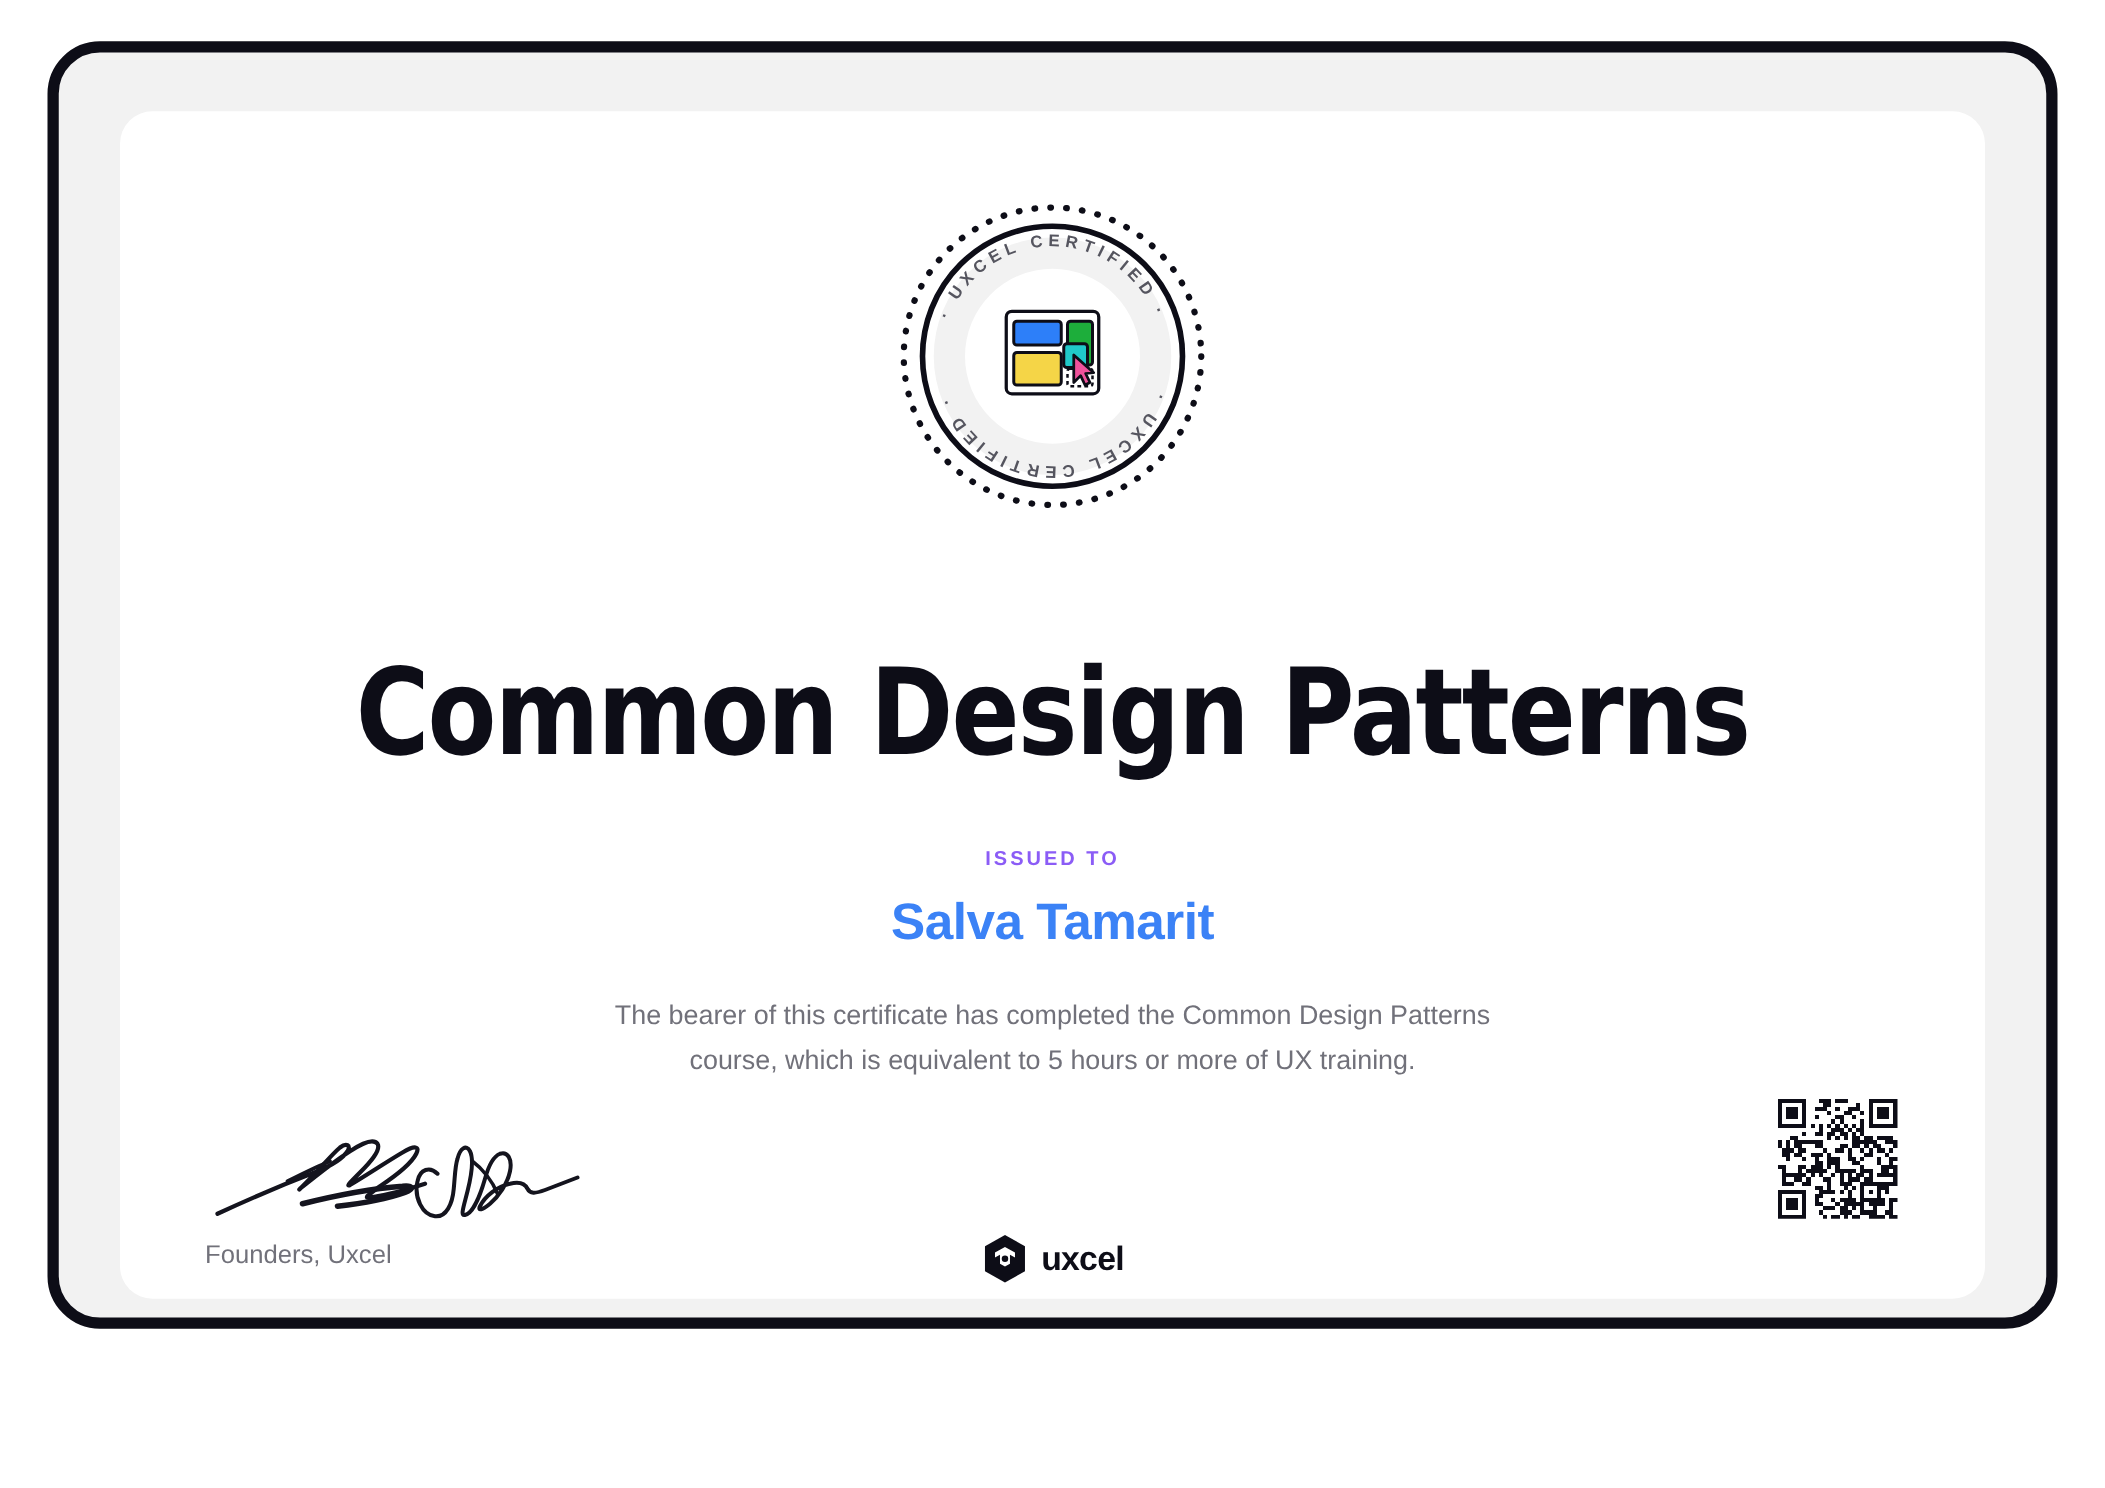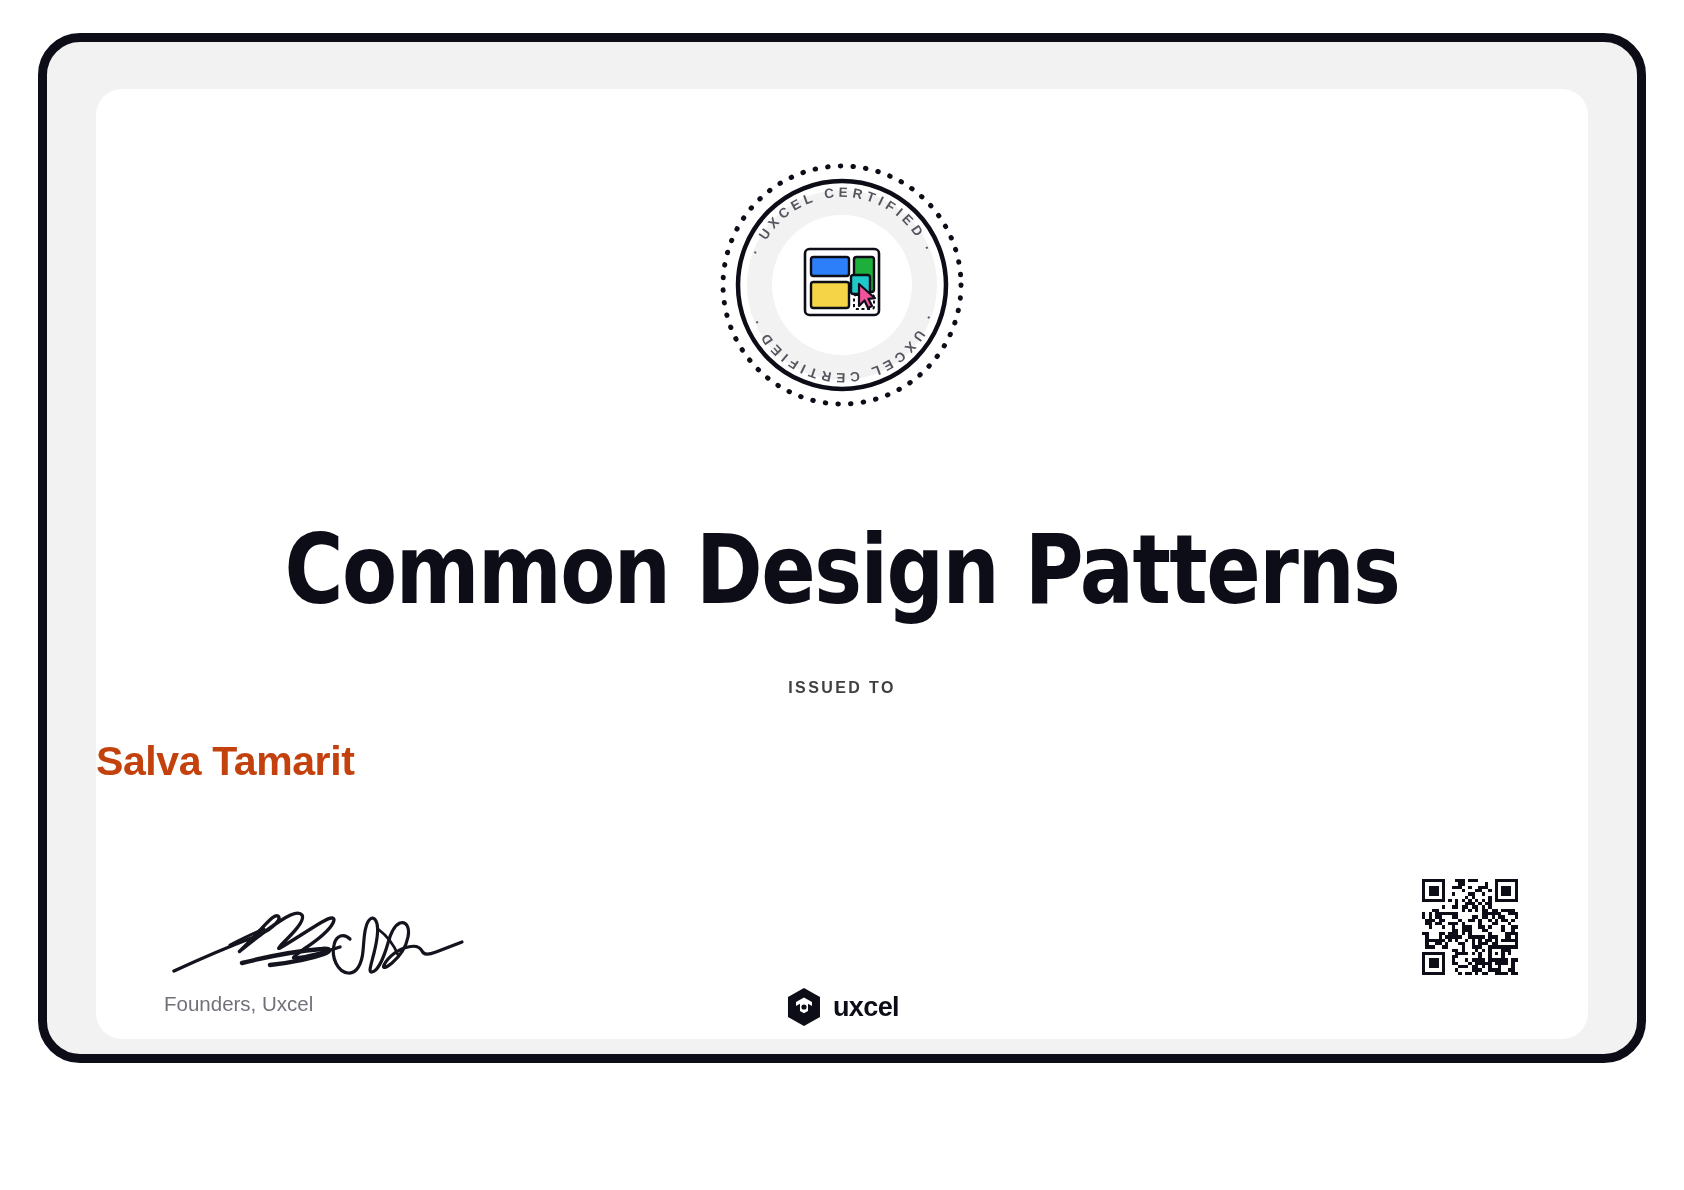--- a/index.html
+++ b/index.html
@@ -58,31 +58,30 @@
     white-space: nowrap;
     transform: scaleX(0.93);
   }
   .issued-to {
     position: absolute;
     left: 0; right: 0; top: 590px;
     text-align: center;
     font-size: 16px;
     font-weight: 600;
     letter-spacing: 2.4px;
-    color: #404040;
+    color: #8b5cf6;
   }
   .recipient {
     position: absolute;
     left: 0; right: 0; top: 625px;
-    text-align: left;
+    text-align: center;
     font-size: 41px;
     font-weight: 700;
     letter-spacing: -0.4px;
-    color: #c2410c;
-    margin-top: 24px;
+    color: #3b82f6;
   }
   .blurb {
     position: absolute;
     left: 50%; top: 705px;
     transform: translateX(-50%);
     width: 760px;
     text-align: center;
     font-size: 21.5px;
     line-height: 36px;
     color: #71717A;
@@ -174,20 +173,21 @@
       </svg>
     </div>
 
 
     <div class="title">Common Design Patterns</div>
 
     <div class="issued-to">ISSUED TO</div>
 
     <div class="recipient">Salva Tamarit</div>
 
+    <div class="blurb">The bearer of this certificate has completed the Common Design Patterns course, which is equivalent to 5 hours or more of UX training.</div>
 
     <div class="signatures">
       <svg viewBox="0 0 300 90" xmlns="http://www.w3.org/2000/svg">
         <g fill="none" stroke="#14141E" stroke-linecap="round" stroke-linejoin="round">
           <path d="M4,82 C30,70 58,58 84,48 C96,43 104,38 108,32 C111,27 107,25 102,29
                    C95,35 86,46 78,54 C72,60 68,64 70,62 C80,54 96,41 110,32
                    C122,24 129,22 132,26 C135,31 126,41 118,49 C112,55 106,61 110,59
                    C122,52 140,40 152,33 C162,27 166,28 163,34 C159,42 146,52 134,60
                    C126,66 120,70 126,69 C140,67 158,62 170,58" stroke-width="3.4"></path>
           <path d="M60,56 C72,50 84,44 94,40" stroke-width="3.0"></path>

